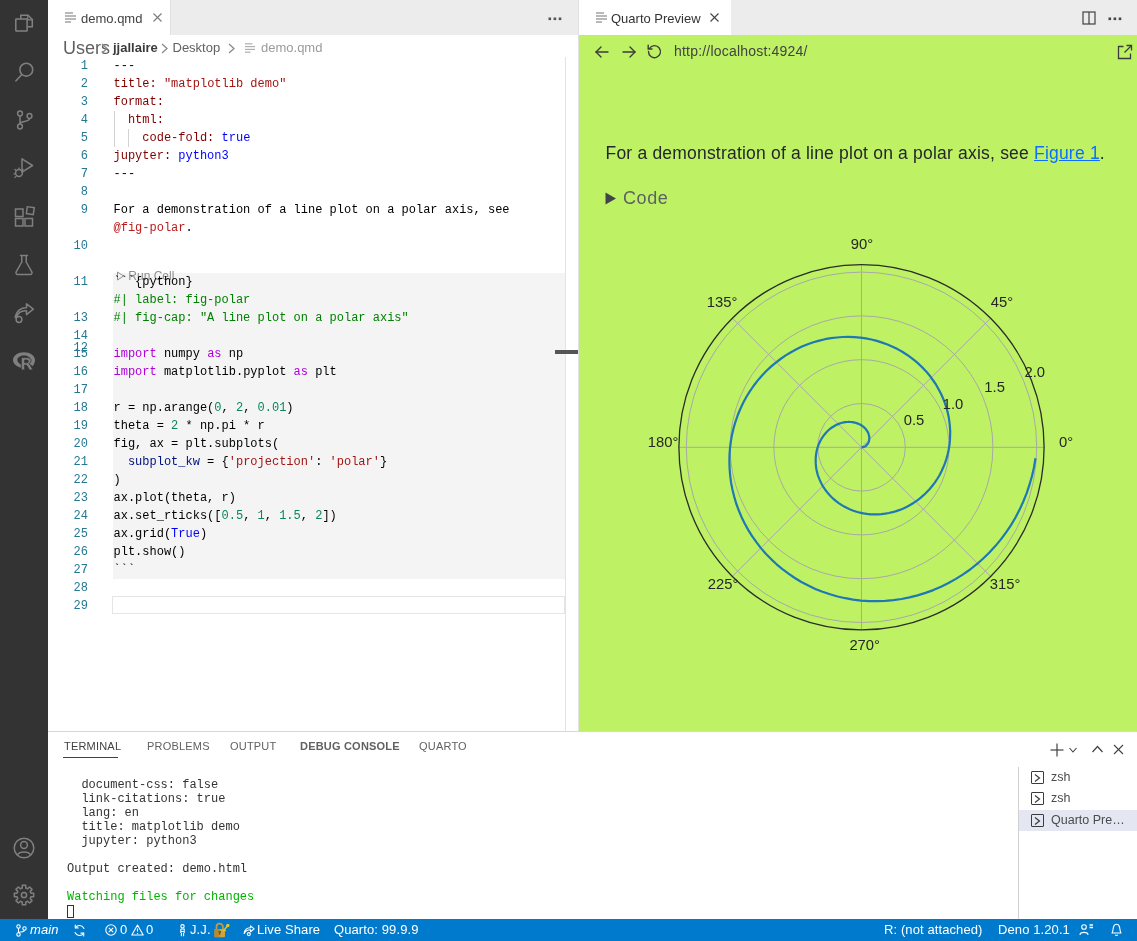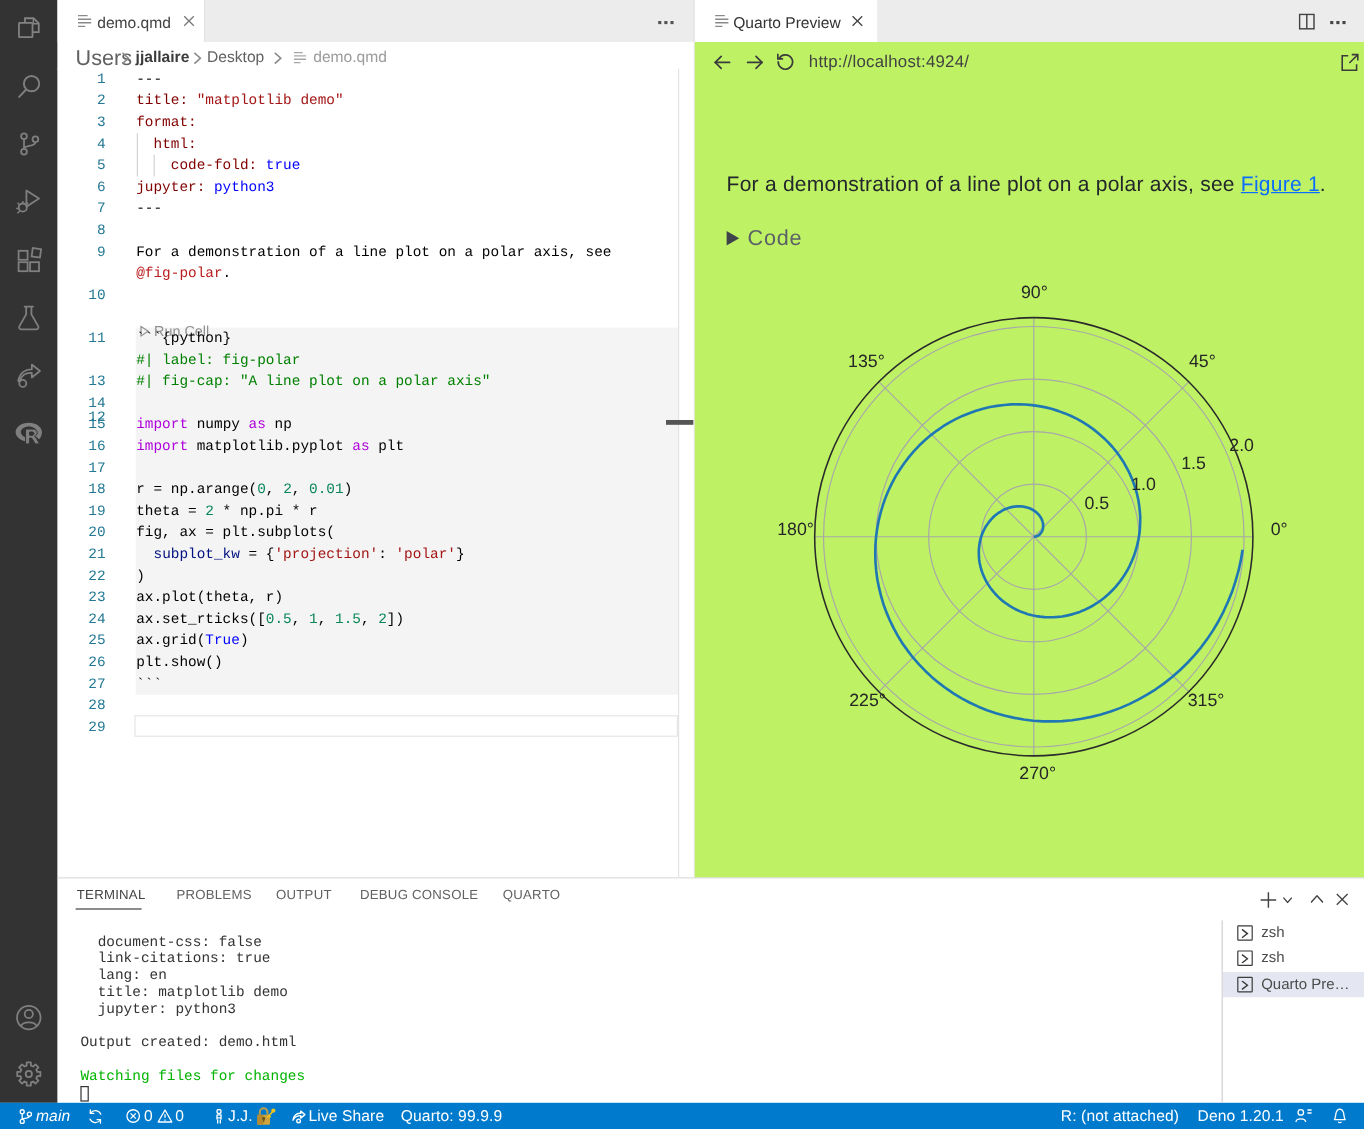--- a/index.html
+++ b/index.html
@@ -402,21 +402,21 @@
 </svg>
 
 </div>
 
 <div class="abs" id="panelc" style="left:48px;top:732px;width:1089px;height:187px;overflow:hidden;">
 
 <div class="ptab" style="left:16px;color:#424242;">TERMINAL</div>
 <div class="abs" style="left:15px;top:25px;width:55px;height:1px;background:#424242;"></div>
 <div class="ptab" style="left:99px;">PROBLEMS</div>
 <div class="ptab" style="left:182px;">OUTPUT</div>
-<div class="ptab" style="left:252px;">DEBUG CONSOLE</div>
+<div class="ptab" style="left:252px;font-weight:bold;">DEBUG CONSOLE</div>
 <div class="ptab" style="left:371px;">QUARTO</div>
 
 <svg class="abs" style="left:1002px;top:11px" width="14" height="14" viewBox="0 0 14 14">
   <g stroke="#424242" stroke-width="1.2">
         <line x1="7" y1="0.5" x2="7" y2="13.5"></line>
         <line x1="0.5" y1="7" x2="13.5" y2="7"></line>
       </g>
 </svg>
 <svg class="abs" style="left:1021px;top:15px" width="8" height="6" viewBox="0 0 8 6">
   <polyline points="0.5,1 4,5 7.5,1" fill="none" stroke="#424242" stroke-width="1.1"></polyline>

